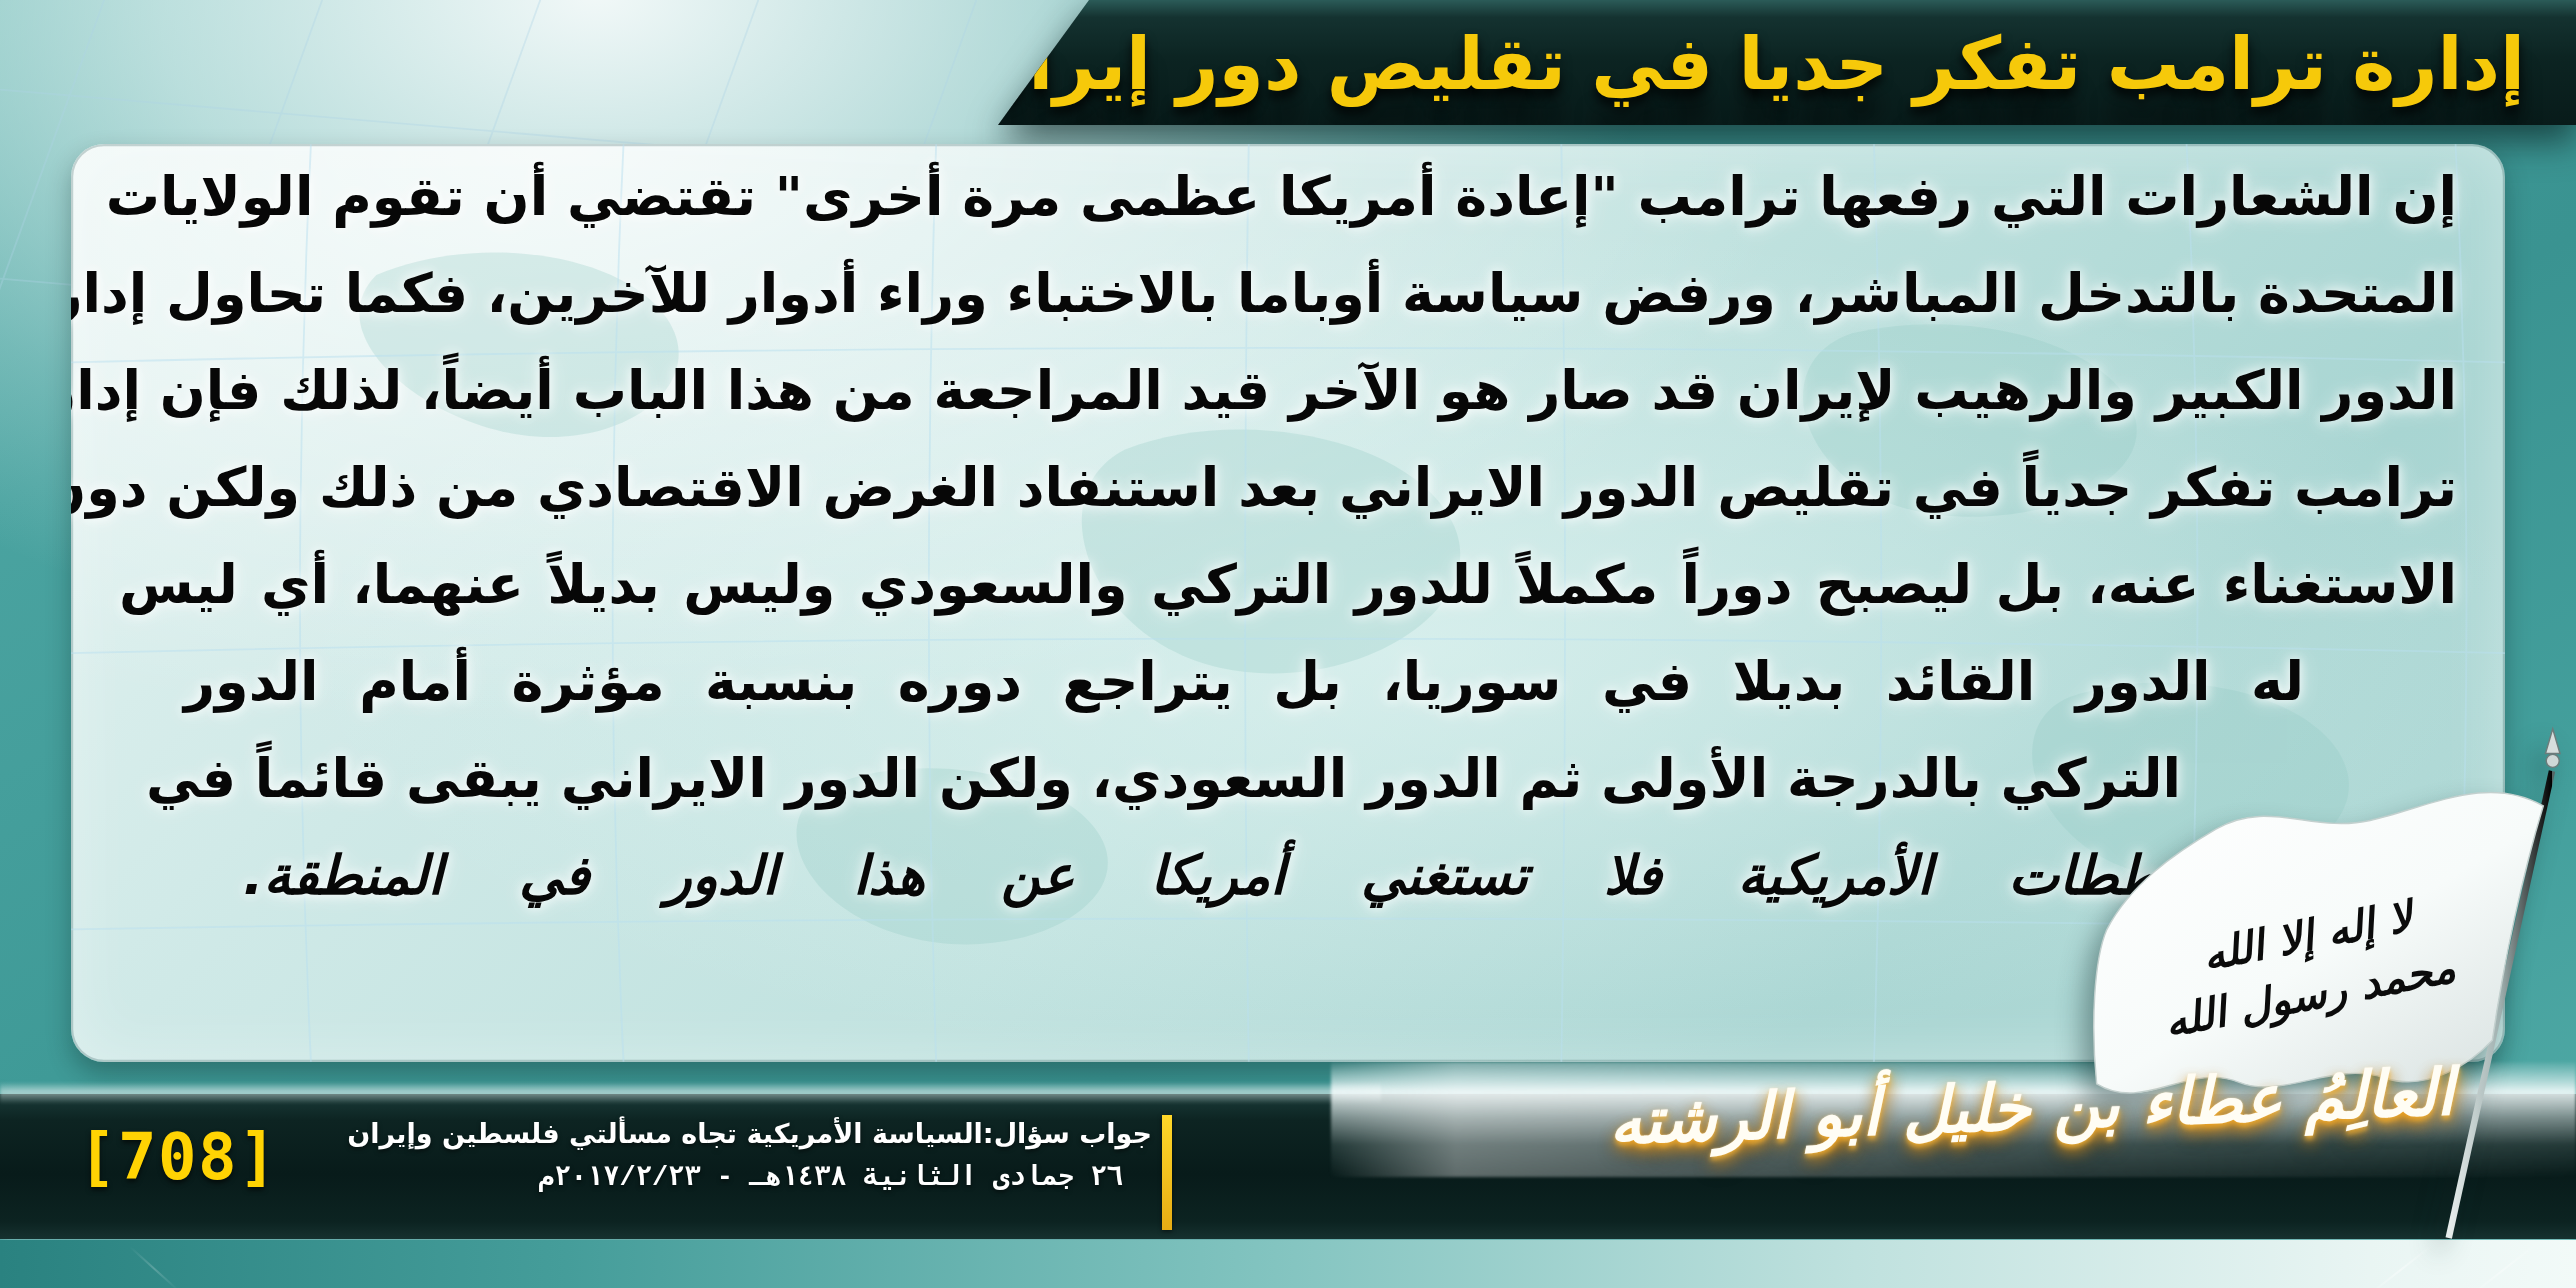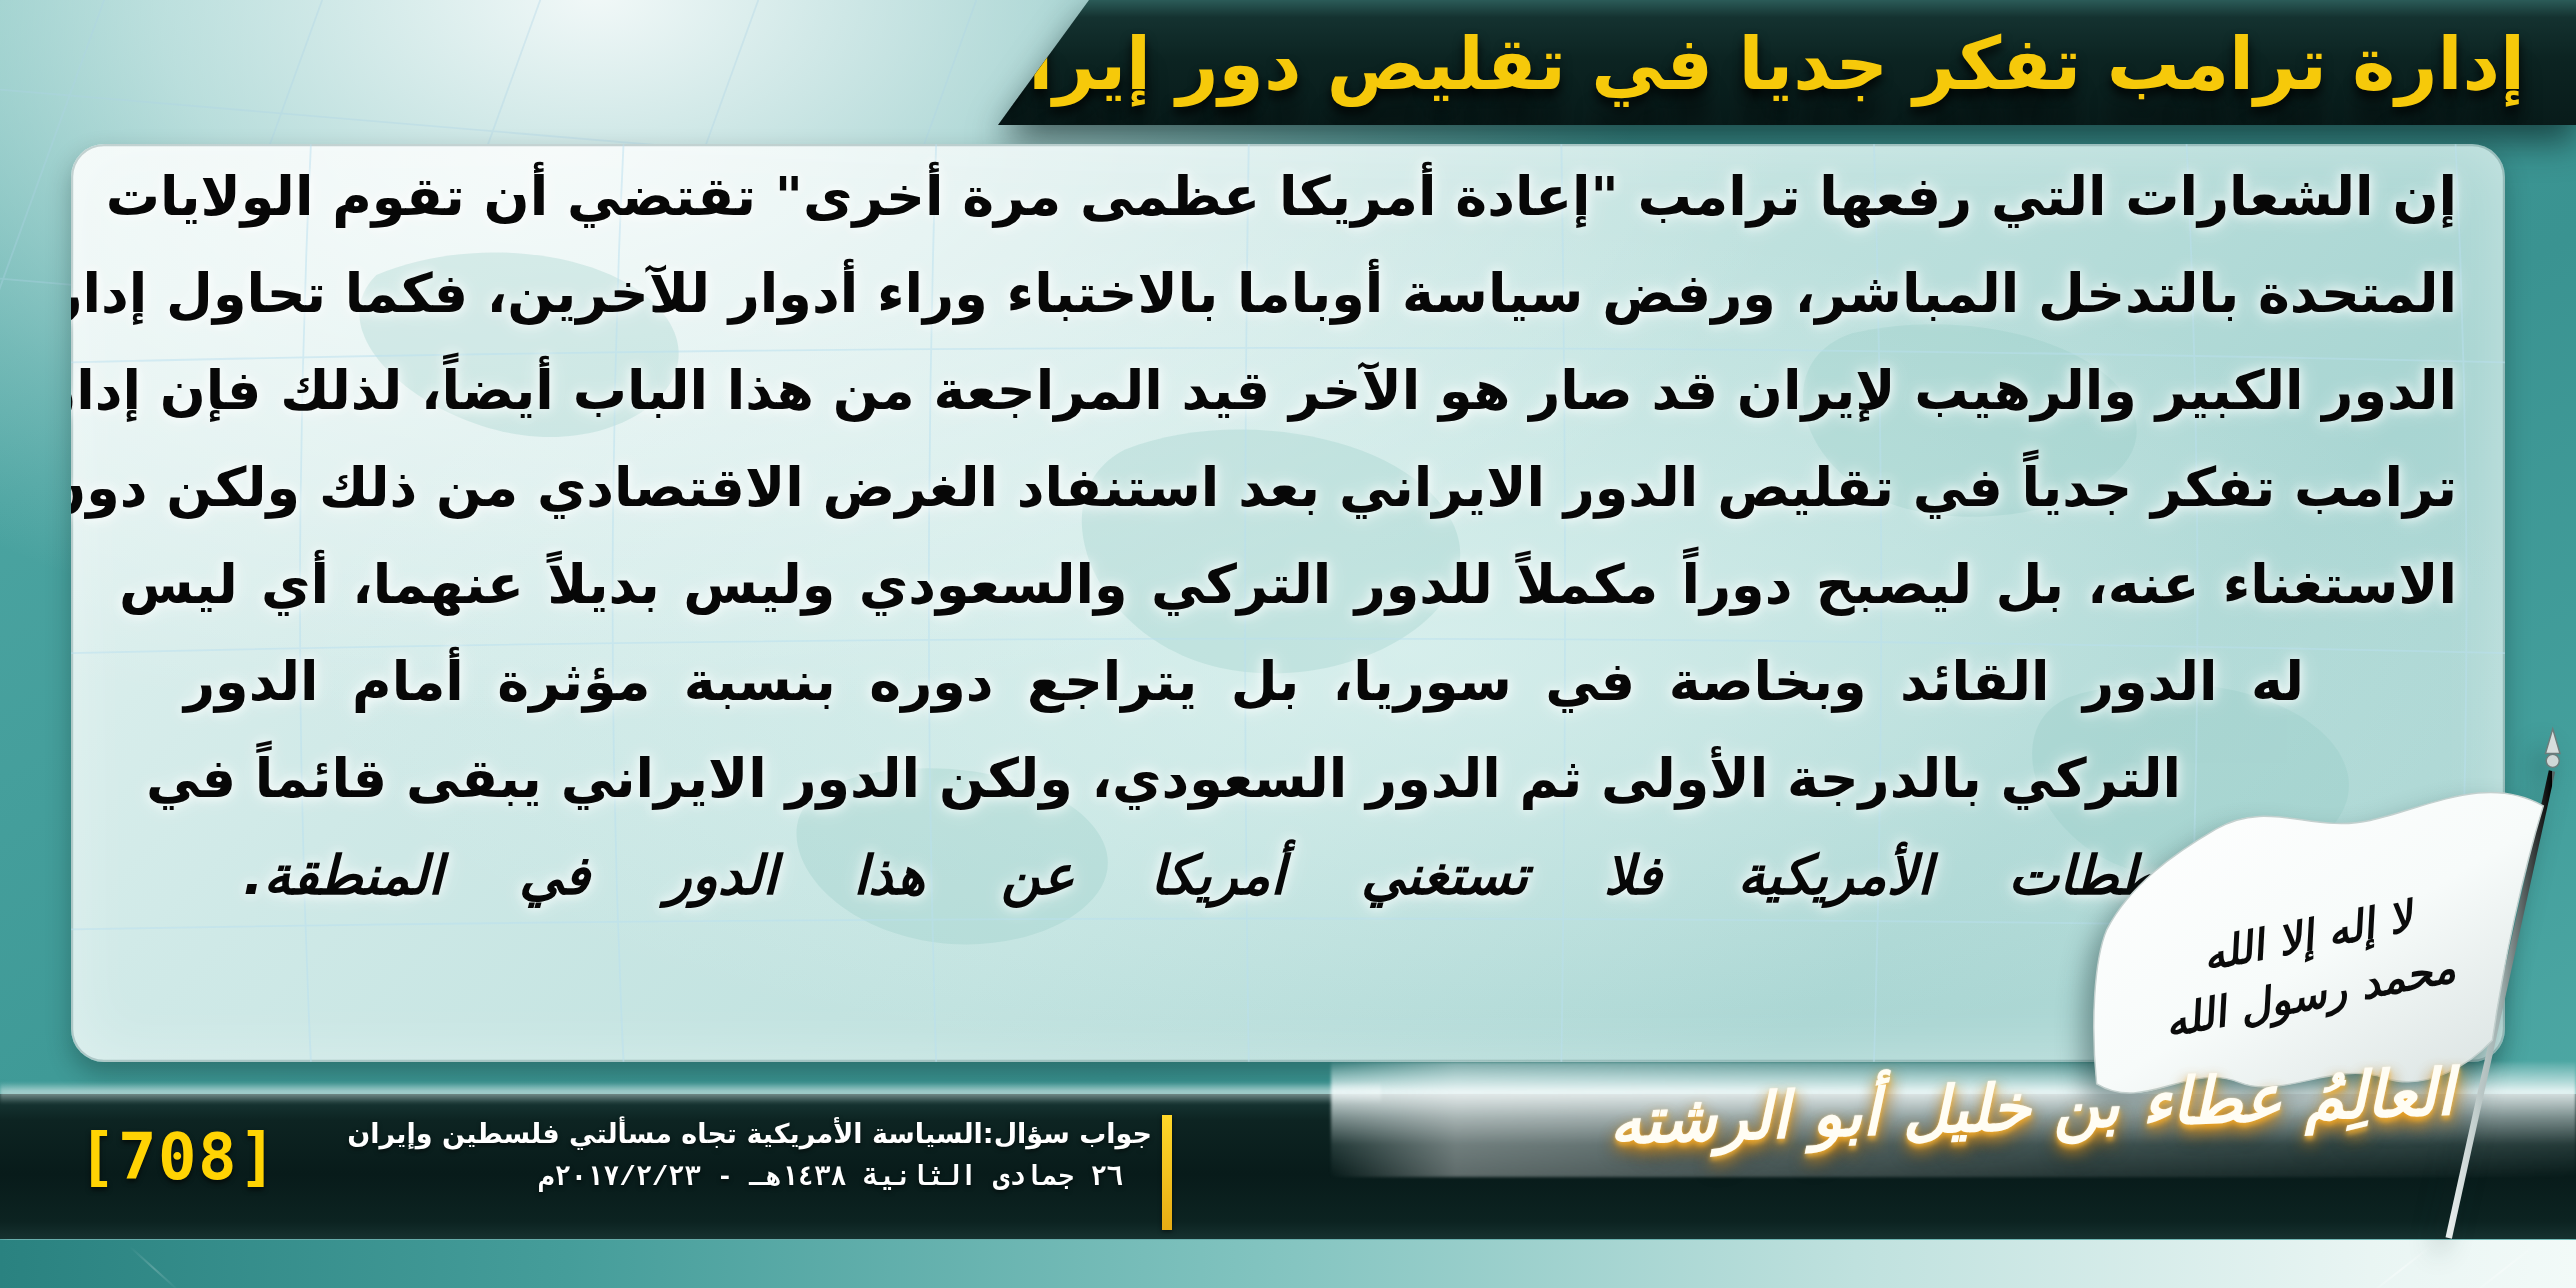--- a/index.html
+++ b/index.html
@@ -150,21 +150,21 @@
           <path d="M0,700 Q1674,660 3348,700"></path>
           <path d="M0,1080 Q1674,1050 3348,1080"></path>
       </g>
     </svg>
     <div class="body-text">
       <div class="bline">إن الشعارات التي رفعها ترامب "إعادة أمريكا عظمى مرة أخرى" تقتضي أن تقوم الولايات</div>
       <div class="bline">المتحدة بالتدخل المباشر، ورفض سياسة أوباما بالاختباء وراء أدوار للآخرين، فكما تحاول إدارة</div>
       <div class="bline">الدور الكبير والرهيب لإيران قد صار هو الآخر قيد المراجعة من هذا الباب أيضاً، لذلك فإن إدارة</div>
       <div class="bline">ترامب تفكر جدياً في تقليص الدور الايراني بعد استنفاد الغرض الاقتصادي من ذلك ولكن دون</div>
       <div class="bline">الاستغناء عنه، بل ليصبح دوراً مكملاً للدور التركي والسعودي وليس بديلاً عنهما، أي ليس</div>
-      <div class="bline l7">له الدور القائد وبخاصة في سوريا، بل يتراجع دوره بنسبة مؤثرة أمام الدور</div>
+      <div class="bline l7">له الدور القائد بديلا في سوريا، بل يتراجع دوره بنسبة مؤثرة أمام الدور</div>
       <div class="bline l8">التركي بالدرجة الأولى ثم الدور السعودي، ولكن الدور الايراني يبقى قائماً في</div>
       <div class="bline l9">خدمة المخططات الأمريكية فلا تستغني أمريكا عن هذا الدور في المنطقة.</div>
     </div>
   </div>
 
   <div class="footer-band"></div>
   <div class="footer-sheen-left"></div>
   <div class="footer-sheen"></div>
   <div class="bottom-strip"></div>
   <div class="streak s1"></div>

